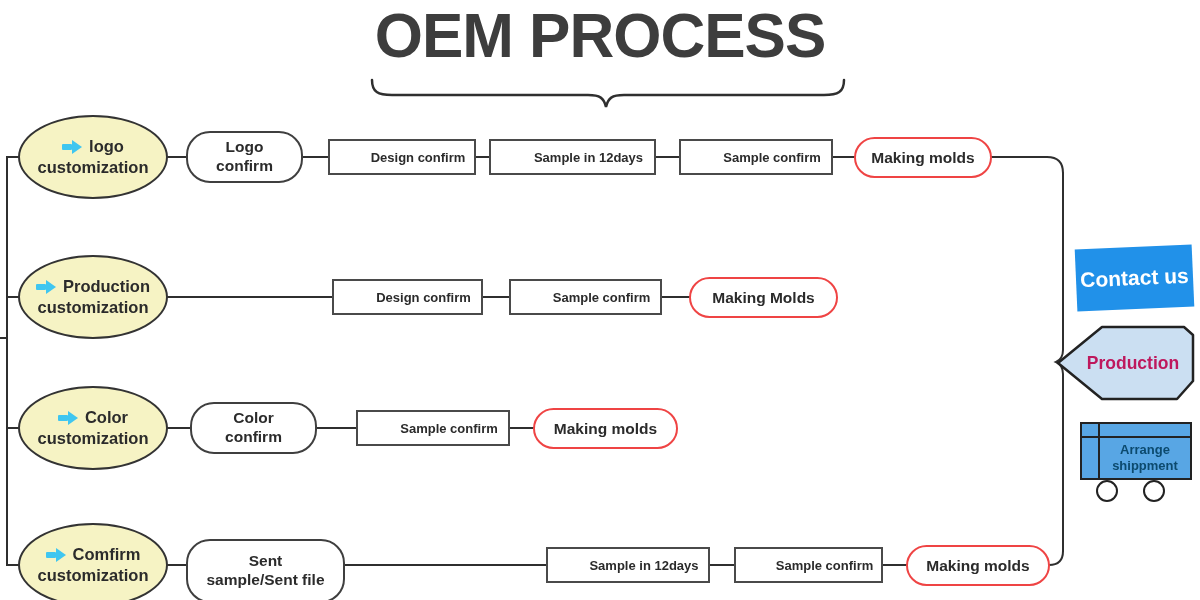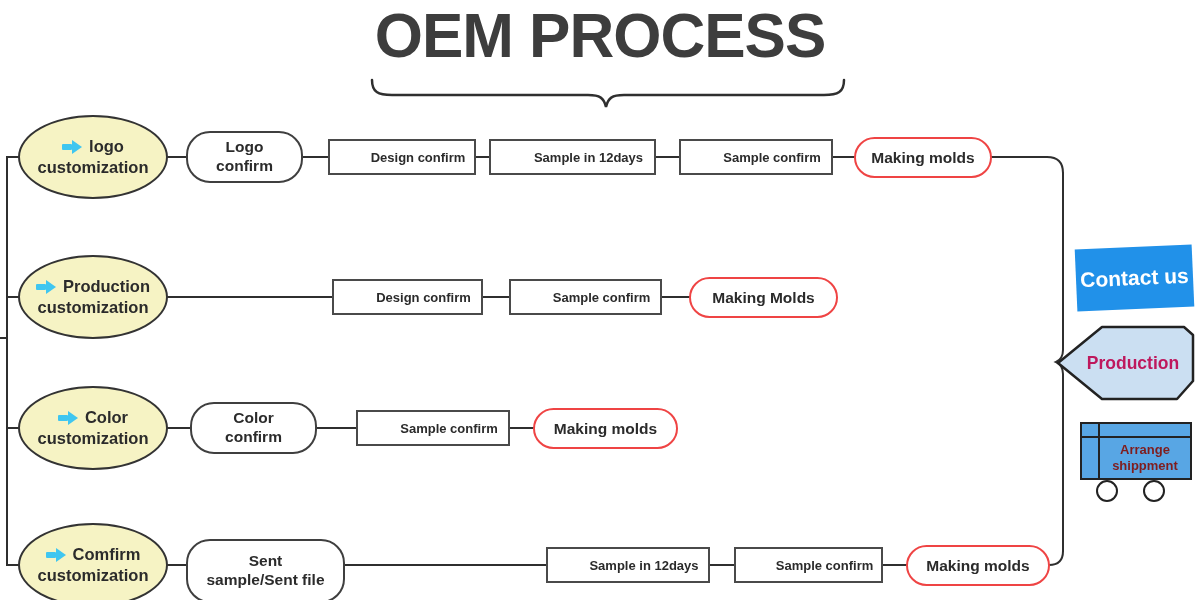--- a/index.html
+++ b/index.html
@@ -39,21 +39,21 @@
   }
   #truck-body{
     position:absolute;left:1080px;top:422px;width:112px;height:58px;z-index:2;
     background:#58a6e4;border:2px solid #222;box-sizing:border-box;
   }
   .truck-hline{position:absolute;left:0;right:0;top:12px;border-top:2px solid #222;}
   .truck-vline{position:absolute;top:0;bottom:0;left:16px;border-left:2px solid #222;}
   #truck-label{
     position:absolute;left:18px;right:0;top:13px;bottom:0;
     display:flex;align-items:center;justify-content:center;text-align:center;
-    font-weight:bold;font-size:13px;line-height:1.2;color:#7f1d1d;white-space:pre-line;
+    font-weight:bold;font-size:13px;line-height:1.2;color:#0c4a6e;white-space:pre-line;
   }
   .wheel{
     position:absolute;width:22px;height:22px;border-radius:50%;background:#fff;
     border:2.5px solid #222;box-sizing:border-box;z-index:2;
   }
 </style>
 </head>
 <body>
 
 <div id="stage">

